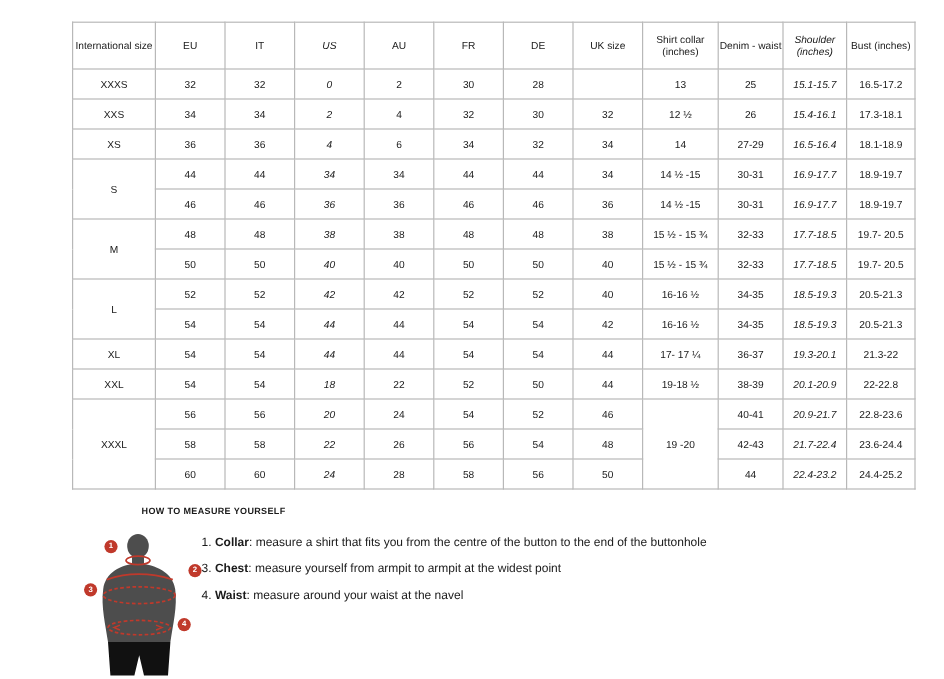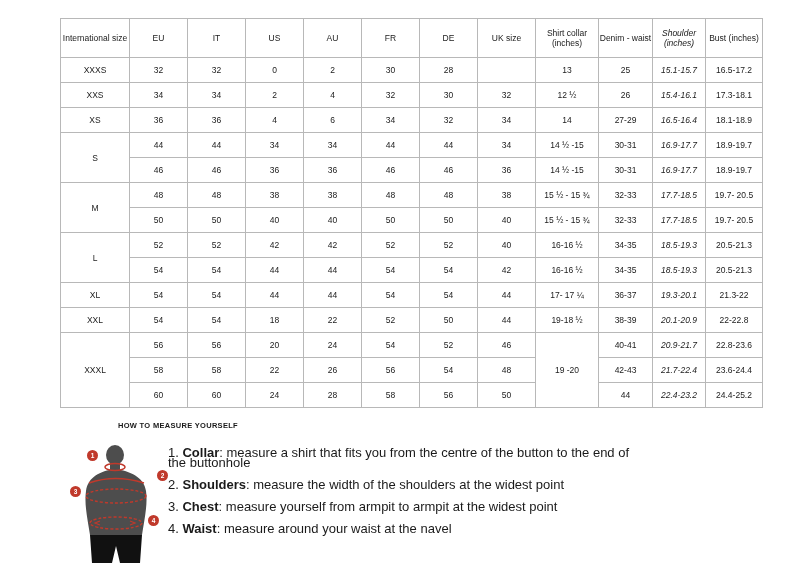--- a/index.html
+++ b/index.html
@@ -32,21 +32,21 @@
     height: 24px;
     color: #1a1a1a;
   }
   #size-table thead td {
     height: 38px;
     font-size: 8.5px;
   }
   .col-0 { width: 68px; }
   .col-1 { width: 57px; }
   .col-2 { width: 57px; }
-  .col-3 { width: 57px; }
+  .col-3 { width: 57px; font-style: italic; }
   .col-4 { width: 57px; }
   .col-5 { width: 57px; }
   .col-6 { width: 57px; }
   .col-7 { width: 57px; }
   .col-8 { width: 62px; }
   .col-9 { width: 53px; }
   .col-10 { width: 52px; font-style: italic; }
   .col-11 { width: 56px; }
 
   #howto-title {
@@ -58,21 +58,21 @@
     letter-spacing: 0.3px;
     color: #1a1a1a;
   }
   #howto-list {
     position: absolute;
     left: 168px;
     top: 448px;
     width: 470px;
   }
   .howto-item {
-    font-size: 13px;
+    font-size: 10px;
     line-height: 10px;
     margin-bottom: 12px;
     color: #1a1a1a;
   }
   .howto-item b { font-weight: bold; }
 
   #figure {
     position: absolute;
     left: 60px;
     top: 443px;
@@ -302,21 +302,20 @@
         <td class="col-10">22.4-23.2</td>
         <td class="col-11">24.4-25.2</td>
       </tr>
     </tbody>
 </table>
 
 <div id="howto-title">HOW TO MEASURE YOURSELF</div>
 
 <div id="howto-list">
     <div class="howto-item"><span>1.</span> <b>Collar</b><span>: measure a shirt that fits you from the centre of the button to the end of the buttonhole</span></div>
-    <div class="howto-item"><span>2.</span> <b>Shoulders</b><span>: measure the width of the shoulders at the widest point</span></div>
     <div class="howto-item"><span>3.</span> <b>Chest</b><span>: measure yourself from armpit to armpit at the widest point</span></div>
     <div class="howto-item"><span>4.</span> <b>Waist</b><span>: measure around your waist at the navel</span></div>
   </div>
 
 <div id="figure">
   <svg width="120" height="123" viewBox="0 0 120 123">
 
     <ellipse cx="55" cy="12" rx="9" ry="10" fill="#4d4d4d"></ellipse>
 
     <rect x="50" y="20" width="10" height="8" fill="#4d4d4d"></rect>

